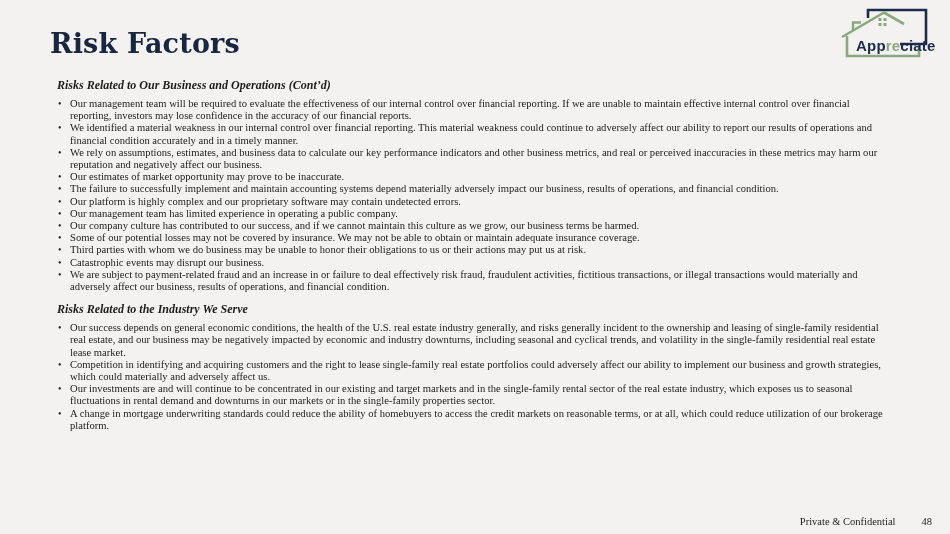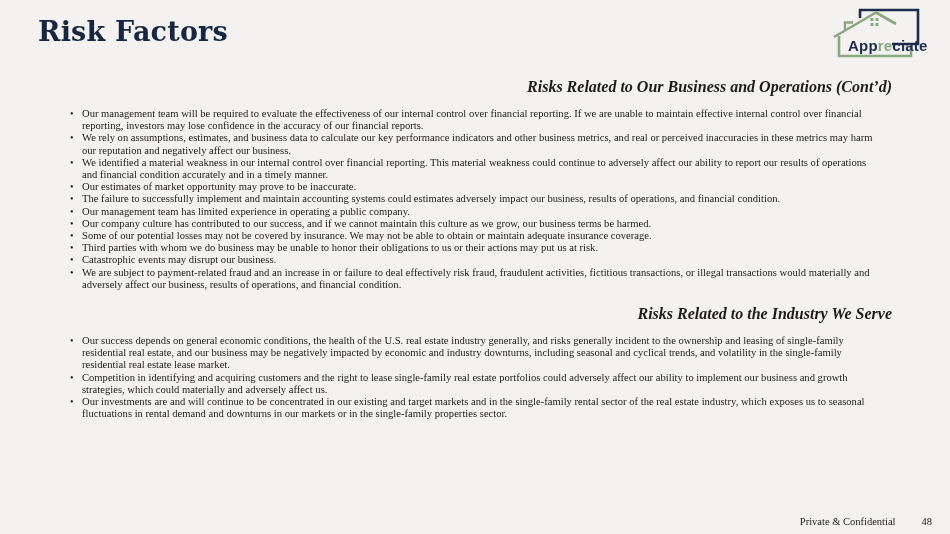--- a/index.html
+++ b/index.html
@@ -8,58 +8,57 @@
     width: 950px; height: 534px;
     background: #f3f2f1;
     font-family: "Liberation Serif", serif;
     color: #1c1c1c;
     position: relative;
     overflow: hidden;
   }
   .title {
     position: absolute;
     left: 38px; top: 16px;
-    margin: 0;
+    margin: 12px;
     font-family: "DejaVu Serif", serif;
     font-weight: bold;
     font-size: 27px;
     letter-spacing: 0.2px;
     color: #18273f;
   }
   .logo {
     position: absolute;
-    top: 6px; right: 14px;
+    top: 6px; right: 6px;
     width: 104px; height: 54px;
   }
   .logo svg { position: absolute; left: 0; top: 0; }
   .logo-text {
     position: absolute;
     left: 16px; top: 31px;
     font-family: "Liberation Sans", sans-serif;
     font-weight: bold;
     font-size: 15px;
     letter-spacing: 0.2px;
     white-space: nowrap;
   }
   .content {
     position: absolute;
     left: 57px; top: 78px;
     width: 835px;
   }
   .section-heading {
     margin: 0 0 5px 0;
-    font-size: 16px;
+    font-size: 12px;
     font-weight: bold;
     font-style: italic;
     color: #1c1c1c;
-    text-align: right;
   }
-  section + section .section-heading { }
+  section + section .section-heading { margin-top: 7px; }
   ul.risk-list {
-    margin: 12px;
+    margin: 0;
     padding: 0 0 2px 13px;
     list-style: none;
     font-size: 10.6px;
     line-height: 12.2px;
   }
   ul.risk-list li { position: relative; }
   ul.risk-list li::before {
     content: "\2022";
     position: absolute;
     left: -12px;
@@ -103,38 +102,40 @@
     <div class="logo-text">
       <span style="color:#1e2c4c">App</span><span style="color:#8aa87f">re</span><span style="color:#1e2c4c">ciate</span>
     </div>
   </div>
 
   <div class="content">
     <section>
       <h2 class="section-heading">Risks Related to Our Business and Operations (Cont’d)</h2>
       <ul class="risk-list">
           <li>Our management team will be required to evaluate the effectiveness of our internal control over financial reporting. If we are unable to maintain effective internal control over financial reporting, investors may lose confidence in the accuracy of our financial reports.</li>
+          <li>We identified a material weakness in our internal control over financial reporting. This material weakness could continue to adversely affect our ability to report our results of operations and financial condition accurately and in a timely manner.</li>
           <li>We rely on assumptions, estimates, and business data to calculate our key performance indicators and other business metrics, and real or perceived inaccuracies in these metrics may harm our reputation and negatively affect our business.</li>
-          <li>We identified a material weakness in our internal control over financial reporting. This material weakness could continue to adversely affect our ability to report our results of operations and financial condition accurately and in a timely manner.</li>
           <li>Our estimates of market opportunity may prove to be inaccurate.</li>
-          <li>The failure to successfully implement and maintain accounting systems could estimates adversely impact our business, results of operations, and financial condition.</li>
+          <li>The failure to successfully implement and maintain accounting systems depend materially adversely impact our business, results of operations, and financial condition.</li>
+          <li>Our platform is highly complex and our proprietary software may contain undetected errors.</li>
           <li>Our management team has limited experience in operating a public company.</li>
           <li>Our company culture has contributed to our success, and if we cannot maintain this culture as we grow, our business terms be harmed.</li>
           <li>Some of our potential losses may not be covered by insurance. We may not be able to obtain or maintain adequate insurance coverage.</li>
           <li>Third parties with whom we do business may be unable to honor their obligations to us or their actions may put us at risk.</li>
           <li>Catastrophic events may disrupt our business.</li>
           <li>We are subject to payment-related fraud and an increase in or failure to deal effectively risk fraud, fraudulent activities, fictitious transactions, or illegal transactions would materially and adversely affect our business, results of operations, and financial condition.</li>
         </ul>
     </section>
     <section>
       <h2 class="section-heading">Risks Related to the Industry We Serve</h2>
       <ul class="risk-list">
           <li>Our success depends on general economic conditions, the health of the U.S. real estate industry generally, and risks generally incident to the ownership and leasing of single-family residential real estate, and our business may be negatively impacted by economic and industry downturns, including seasonal and cyclical trends, and volatility in the single-family residential real estate lease market.</li>
           <li>Competition in identifying and acquiring customers and the right to lease single-family real estate portfolios could adversely affect our ability to implement our business and growth strategies, which could materially and adversely affect us.</li>
           <li>Our investments are and will continue to be concentrated in our existing and target markets and in the single-family rental sector of the real estate industry, which exposes us to seasonal fluctuations in rental demand and downturns in our markets or in the single-family properties sector.</li>
+          <li>A change in mortgage underwriting standards could reduce the ability of homebuyers to access the credit markets on reasonable terms, or at all, which could reduce utilization of our brokerage platform.</li>
         </ul>
     </section>
   </div>
 
   <div class="footer">
     <span>Private &amp; Confidential</span>
     <span>48</span>
   </div>
 
 </div>

